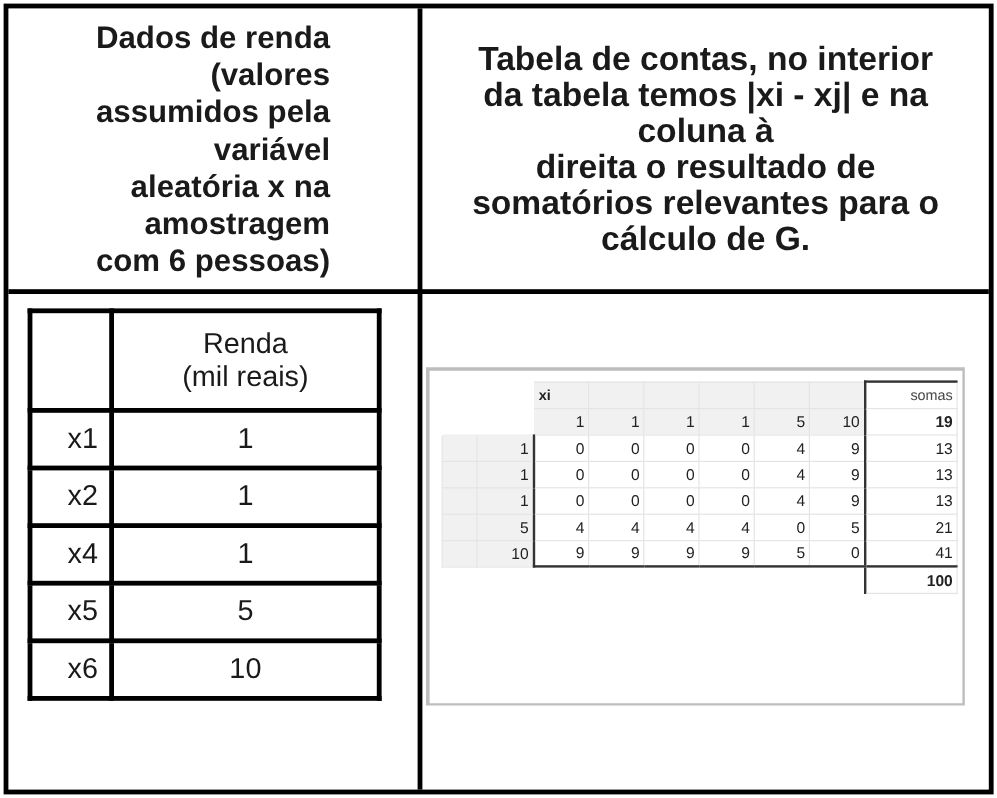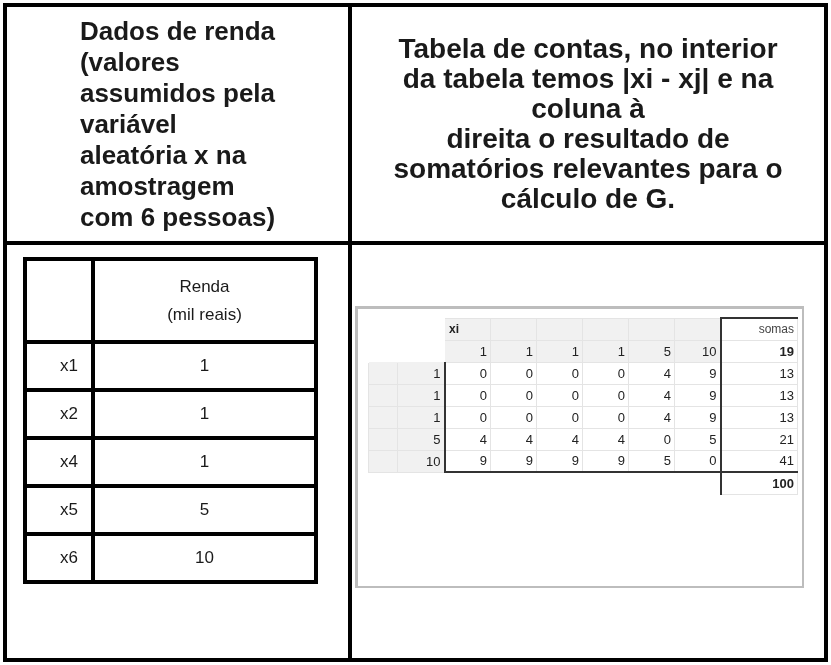--- a/index.html
+++ b/index.html
@@ -1,25 +1,25 @@
 <!DOCTYPE html>
 <html><head>
 <meta charset="utf-8">
 <style>
   html, body { margin: 0; padding: 0; background: #ffffff; }
   body { width: 831px; height: 665px; position: relative; overflow: hidden; font-family: "Liberation Sans", sans-serif; color: #1a1a1a; }
   .outer { position: absolute; left: 3px; top: 3px; width: 825px; height: 659px; box-sizing: border-box; border: 4px solid #000; }
   .vline { position: absolute; left: 341px; top: 0; width: 4px; height: 100%; background: #000; }
   .hline { position: absolute; left: 0; top: 234px; width: 100%; height: 4px; background: #000; }
-  .head-left { position: absolute; left: 0; top: 0; width: 341px; height: 234px; display: flex; align-items: center; justify-content: center; text-align: left; font-weight: bold; font-size: 26px; line-height: 31px; }
+  .head-left { position: absolute; left: 0; top: 0; width: 341px; height: 234px; display: flex; align-items: center; justify-content: center; text-align: right; font-weight: bold; font-size: 26px; line-height: 31px; }
   .head-right { position: absolute; left: 345px; top: 0; width: 472px; height: 234px; display: flex; align-items: center; justify-content: center; text-align: center; font-weight: bold; font-size: 28px; line-height: 30px; }
   .head-left span, .head-right span { display: block; white-space: pre-line; }
 
   .renda { position: absolute; left: 16px; top: 250px; border-collapse: collapse; }
-  .renda td { border: 4px solid #000; font-size: 17px; text-align: center; padding: 0; }
+  .renda td { border: 4px solid #000; font-size: 24px; text-align: center; padding: 0; }
   .renda td.lbl { width: 68px; text-align: center; padding-left: 20px; box-sizing: border-box; }
   .renda td.val { width: 219px; }
   .renda tr.hdr td { height: 79px; line-height: 28px; }
   .renda tr.row td { height: 44px; }
 
   .sheet { position: absolute; left: 355px; top: 306px; width: 449px; height: 282px; box-sizing: border-box; border: 3px solid #bdbdbd; border-right-width: 2px; border-bottom-width: 2px; background: #fff; }
   .grid { position: absolute; left: 10px; top: 8px; border-collapse: collapse; font-size: 13px; color: #222; padding-left: 24px; }
   .grid td { height: 22px; padding: 0 3px 0 0; text-align: right; border: 1px solid #e4e4e4; box-sizing: border-box; }
   .grid td.c0 { width: 29px; }
   .grid td.c1 { width: 47px; }

